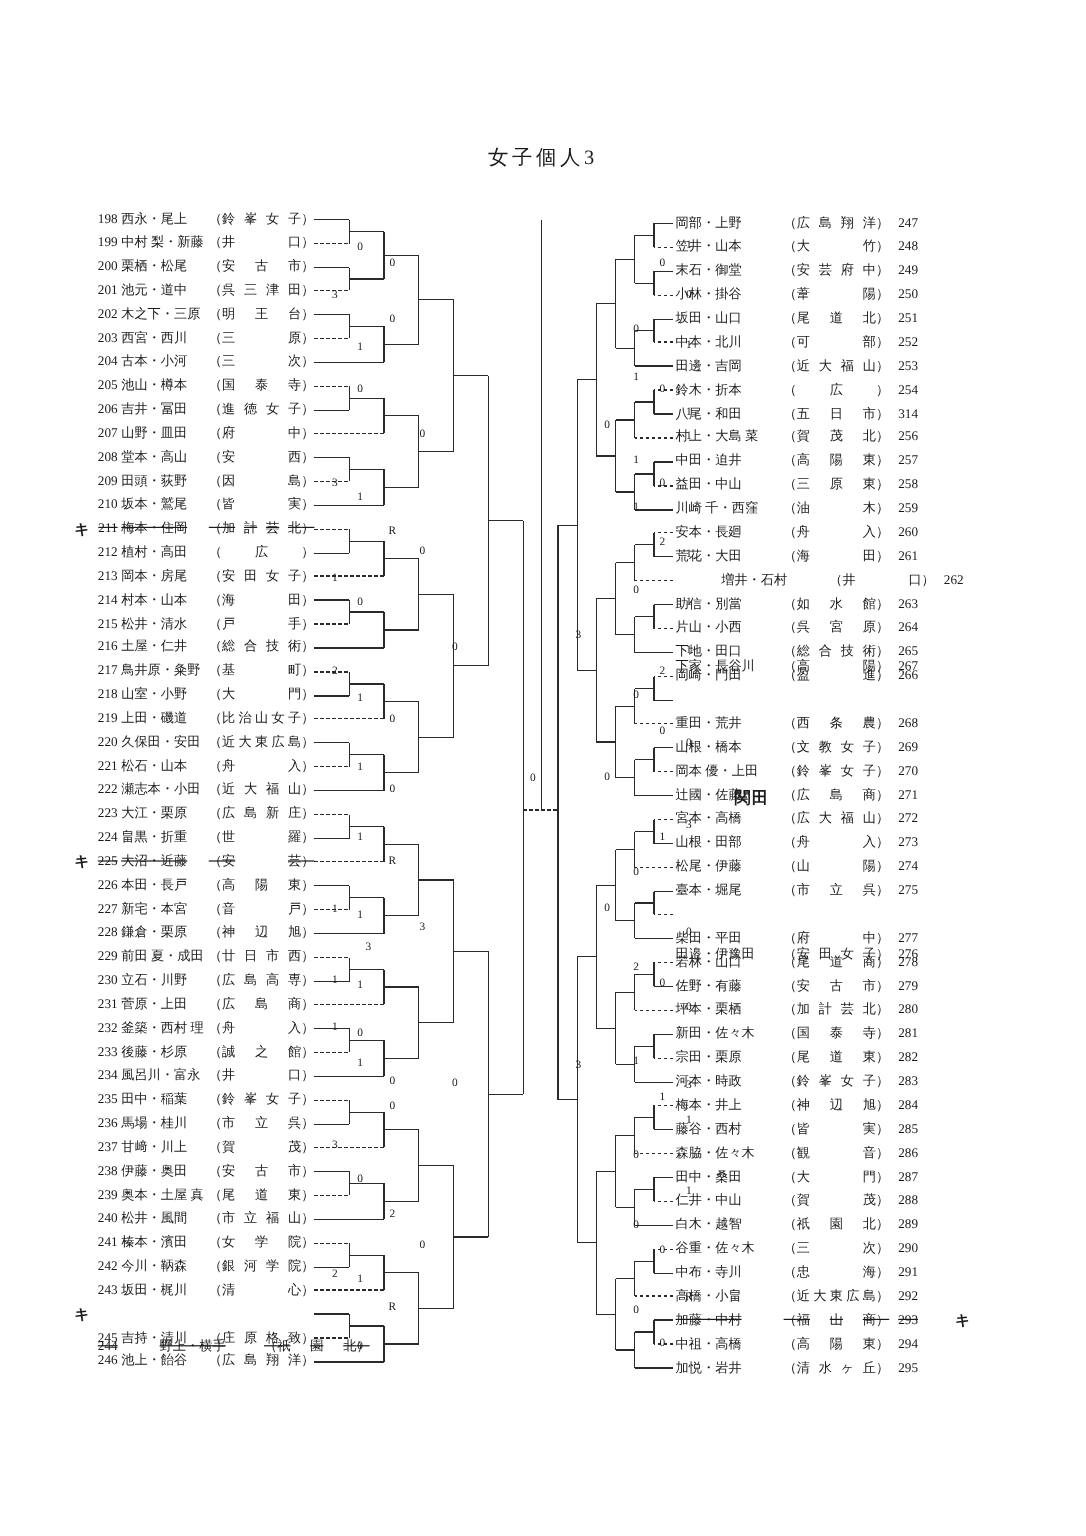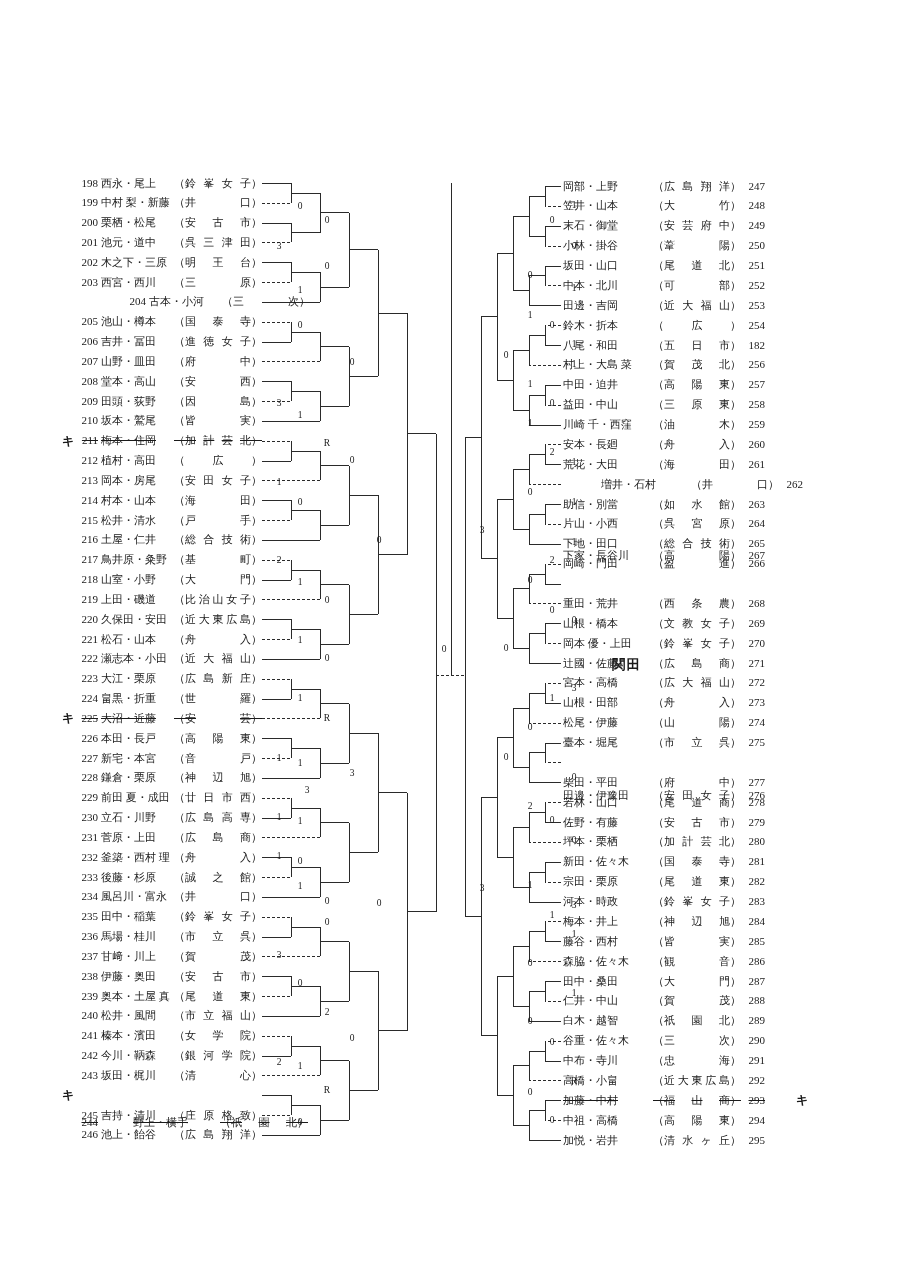--- a/index.html
+++ b/index.html
@@ -315,20 +315,21 @@
       <line x1="497" y1="1035.625" x2="481" y2="1035.625" stroke="#2a2a2a" stroke-width="1" shape-rendering="crispEdges"></line>
       <line x1="481" y1="797.3125" x2="481" y2="1035.625" stroke="#2a2a2a" stroke-width="1" shape-rendering="crispEdges"></line>
       <line x1="481" y1="437.59375" x2="465" y2="437.59375" stroke="#2a2a2a" stroke-width="1" shape-rendering="crispEdges"></line>
       <line x1="481" y1="916.46875" x2="465" y2="916.46875" stroke="#2a2a2a" stroke-width="1" shape-rendering="crispEdges"></line>
       <line x1="465" y1="437.59375" x2="465" y2="916.46875" stroke="#2a2a2a" stroke-width="1" shape-rendering="crispEdges"></line>
       <line x1="436" y1="672.828125" x2="436" y2="675" stroke="#2a2a2a" stroke-width="1" shape-rendering="crispEdges"></line>
       <line x1="465" y1="677.03125" x2="465" y2="675" stroke="#2a2a2a" stroke-width="1" shape-rendering="crispEdges"></line>
       <line x1="436" y1="675" x2="465" y2="675" stroke="#2a2a2a" stroke-width="1" shape-rendering="crispEdges" stroke-dasharray="3 2"></line>
       <line x1="451.5" y1="675" x2="451.5" y2="183" stroke="#2a2a2a" stroke-width="1" shape-rendering="crispEdges"></line>
     </svg>
+  <div id="title">女子個人3</div>
   <div id="annotation">関田</div>
   <div id="rows">
       <div class="row left" style="top: 176px;">
         <span class="no">198</span>
         <span class="names">西永・尾上</span>
         <span class="paren">（<span class="school">
             <span>鈴</span>
             <span>峯</span>
             <span>女</span>
             <span>子</span>
@@ -371,21 +372,21 @@
           </span>）</span>
       </div>
       <div class="row left" style="top: 275.15px;">
         <span class="no">203</span>
         <span class="names">西宮・西川</span>
         <span class="paren">（<span class="school">
             <span>三</span>
             <span>原</span>
           </span>）</span>
       </div>
-      <div class="row left" style="top: 294.98px; margin-left: 48px;">
+      <div class="row left" style="top: 294.98px;">
         <span class="no">204</span>
         <span class="names">古本・小河</span>
         <span class="paren">（<span class="school">
             <span>三</span>
             <span>次</span>
           </span>）</span>
       </div>
       <div class="row left" style="top: 314.81px;">
         <span class="no">205</span>
         <span class="names">池山・樽本</span>
@@ -833,21 +834,21 @@
           </span>）</span>
         <span class="no">254</span>
       </div>
       <div class="row right" style="top: 338px; left: 563px;">
         <span class="names">八尾・和田</span>
         <span class="paren">（<span class="school">
             <span>五</span>
             <span>日</span>
             <span>市</span>
           </span>）</span>
-        <span class="no">182</span>
+        <span class="no">314</span>
       </div>
       <div class="row right" style="top: 357.875px; left: 563px;">
         <span class="names">村上・大島 菜</span>
         <span class="paren">（<span class="school">
             <span>賀</span>
             <span>茂</span>
             <span>北</span>
           </span>）</span>
         <span class="no">256</span>
       </div>

